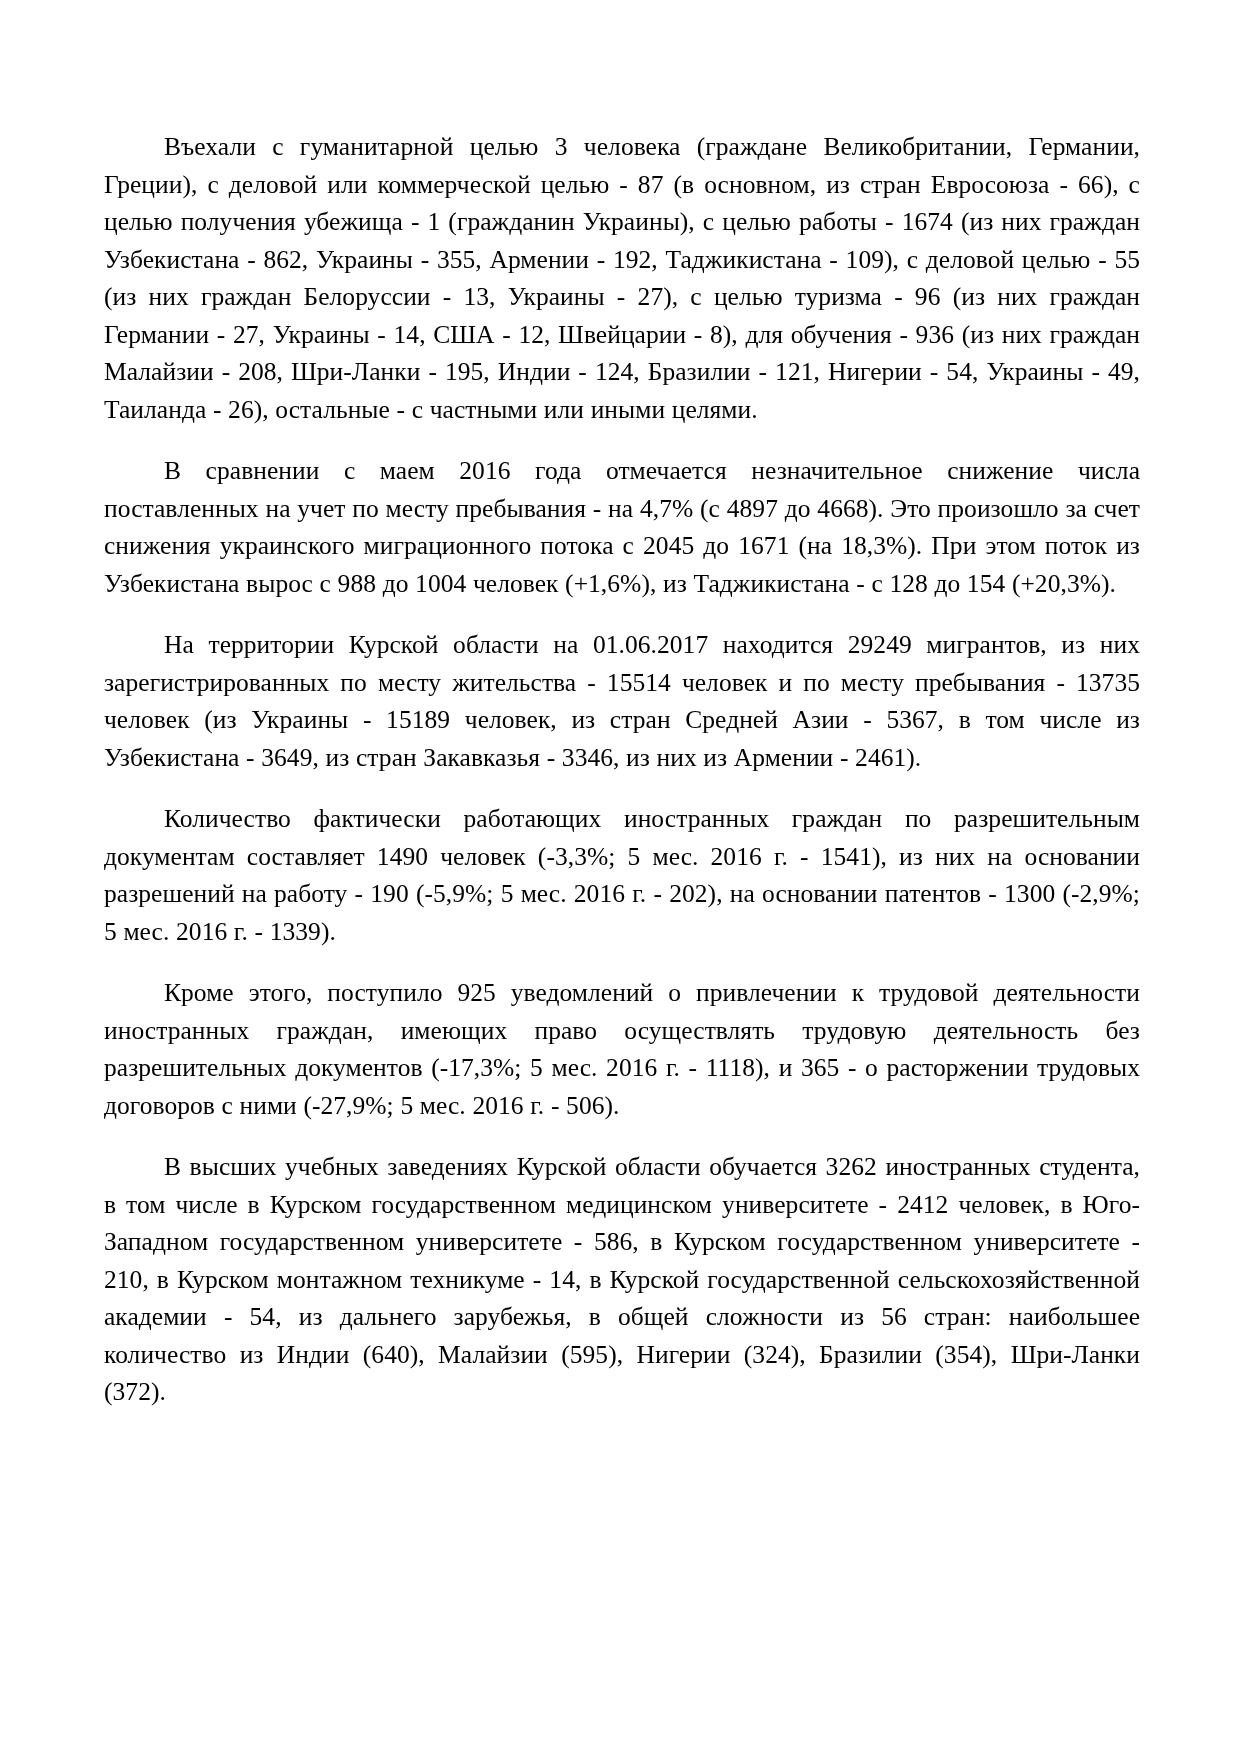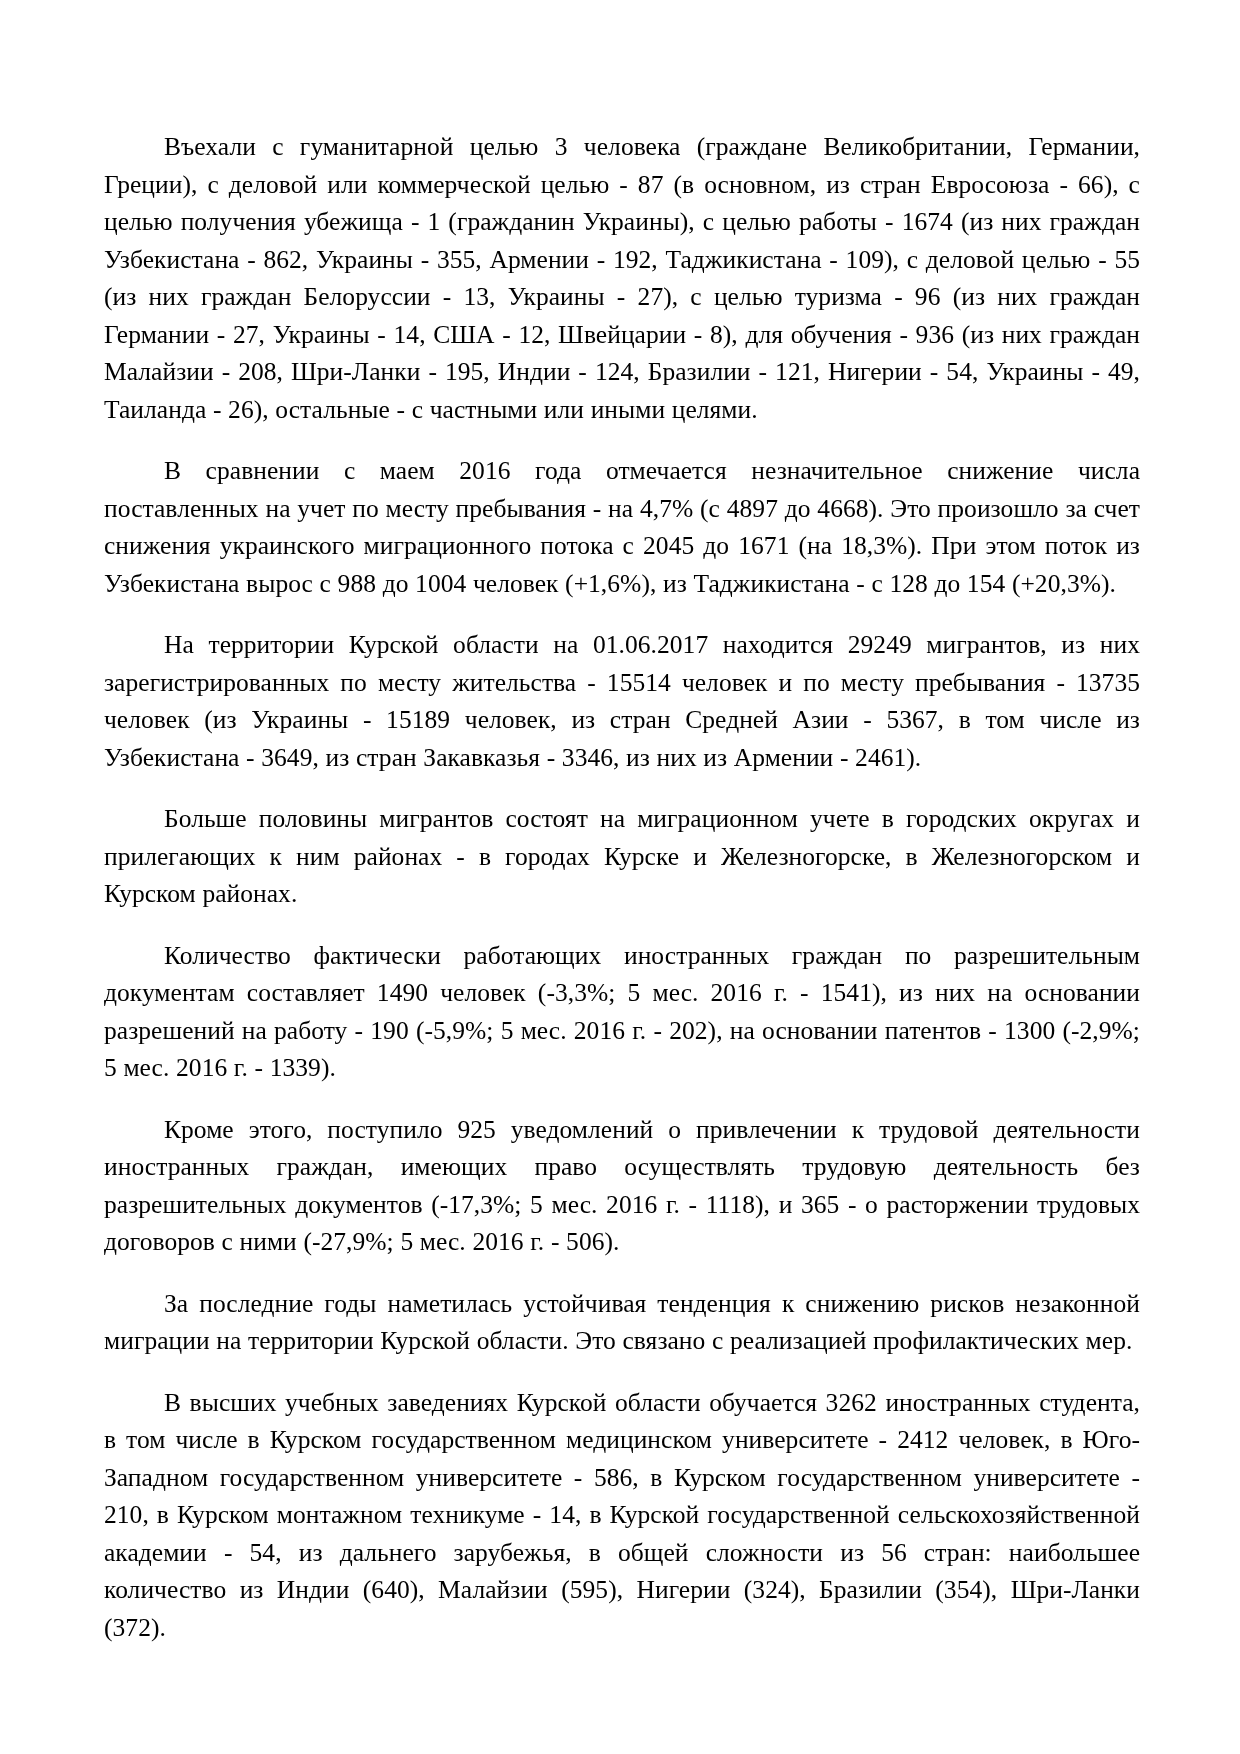--- a/index.html
+++ b/index.html
@@ -49,24 +49,22 @@
 <div class="page">
   <div class="content">
 
 
     <p class="para">Въехали с гуманитарной целью 3 человека (граждане Великобритании, Германии, Греции), с деловой или коммерческой целью - 87 (в основном, из стран Евросоюза - 66), с целью получения убежища - 1 (гражданин Украины), с целью работы - 1674 (из них граждан Узбекистана - 862, Украины - 355, Армении - 192, Таджикистана - 109), с деловой целью - 55 (из них граждан Белоруссии - 13, Украины - 27), с целью туризма - 96 (из них граждан Германии - 27, Украины - 14, США - 12, Швейцарии - 8), для обучения - 936 (из них граждан Малайзии - 208, Шри-Ланки - 195, Индии - 124, Бразилии - 121, Нигерии - 54, Украины - 49, Таиланда - 26), остальные - с частными или иными целями.</p>
 
     <p class="para">В сравнении с маем 2016 года отмечается незначительное снижение числа поставленных на учет по месту пребывания - на 4,7% (с 4897 до 4668). Это произошло за счет снижения украинского миграционного потока с 2045 до 1671 (на 18,3%). При этом поток из Узбекистана вырос с 988 до 1004 человек (+1,6%), из Таджикистана - с 128 до 154 (+20,3%).</p>
 
     <p class="para">На территории Курской области на 01.06.2017 находится 29249 мигрантов, из них зарегистрированных по месту жительства - 15514 человек и по месту пребывания - 13735 человек (из Украины - 15189 человек, из стран Средней Азии - 5367, в том числе из Узбекистана - 3649, из стран Закавказья - 3346, из них из Армении - 2461).</p>
 
-    <p class="para">Больше половины мигрантов состоят на миграционном учете в городских округах и прилегающих к ним районах - в городах Курске и Железногорске, в Железногорском и Курском районах.</p>
 
     <p class="para">Количество фактически работающих иностранных граждан по разрешительным документам составляет 1490 человек (-3,3%; 5 мес. 2016 г. - 1541), из них на основании разрешений на работу - 190 (-5,9%; 5 мес. 2016 г. - 202), на основании патентов - 1300 (-2,9%; 5 мес. 2016 г. - 1339).</p>
 
     <p class="para">Кроме этого, поступило 925 уведомлений о привлечении к трудовой деятельности иностранных граждан, имеющих право осуществлять трудовую деятельность без разрешительных документов (-17,3%; 5 мес. 2016 г. - 1118), и 365 - о расторжении трудовых договоров с ними (-27,9%; 5 мес. 2016 г. - 506).</p>
 
-    <p class="para">За последние годы наметилась устойчивая тенденция к снижению рисков незаконной миграции на территории Курской области. Это связано с реализацией профилактических мер.</p>
 
     <p class="para">В высших учебных заведениях Курской области обучается 3262 иностранных студента, в том числе в Курском государственном медицинском университете - 2412 человек, в Юго-Западном государственном университете - 586, в Курском государственном университете - 210, в Курском монтажном техникуме - 14, в Курской государственной сельскохозяйственной академии - 54, из дальнего зарубежья, в общей сложности из 56 стран: наибольшее количество из Индии (640), Малайзии (595), Нигерии (324), Бразилии (354), Шри-Ланки (372).</p>
 
   </div>
 </div>
 
 </body></html>

